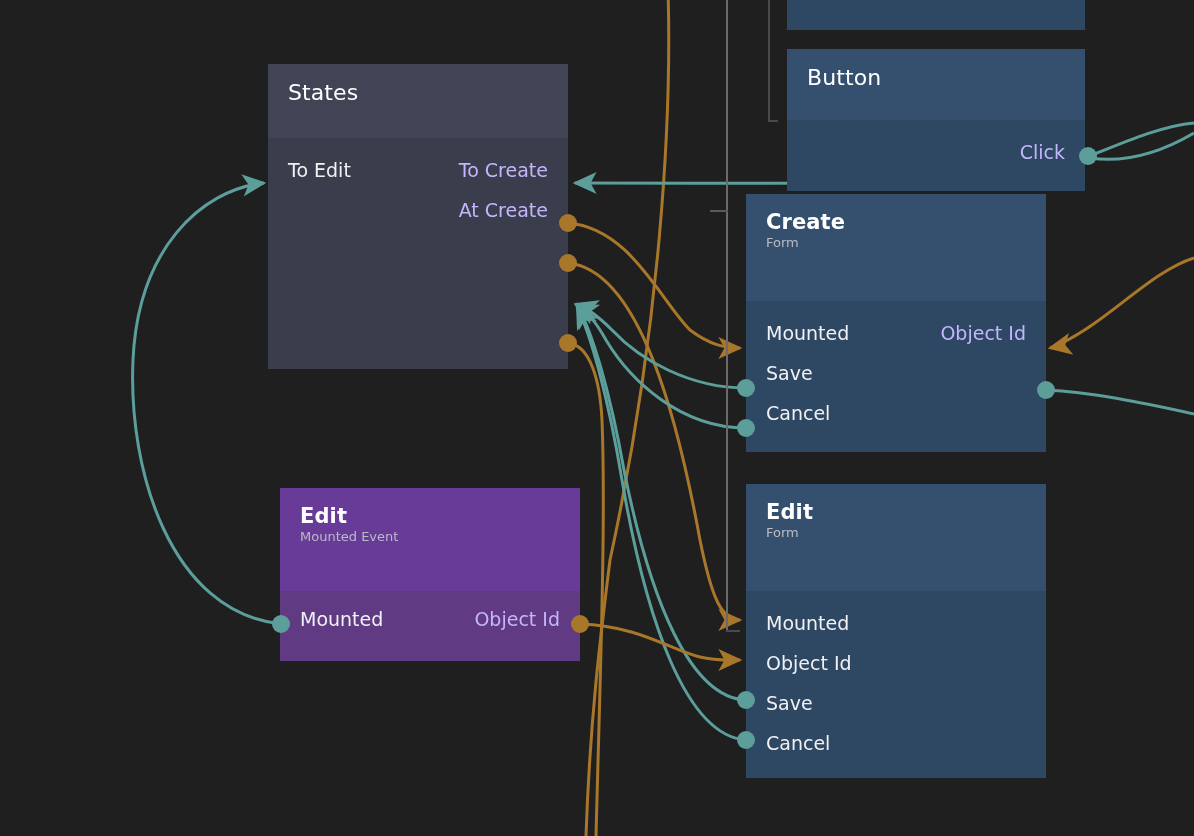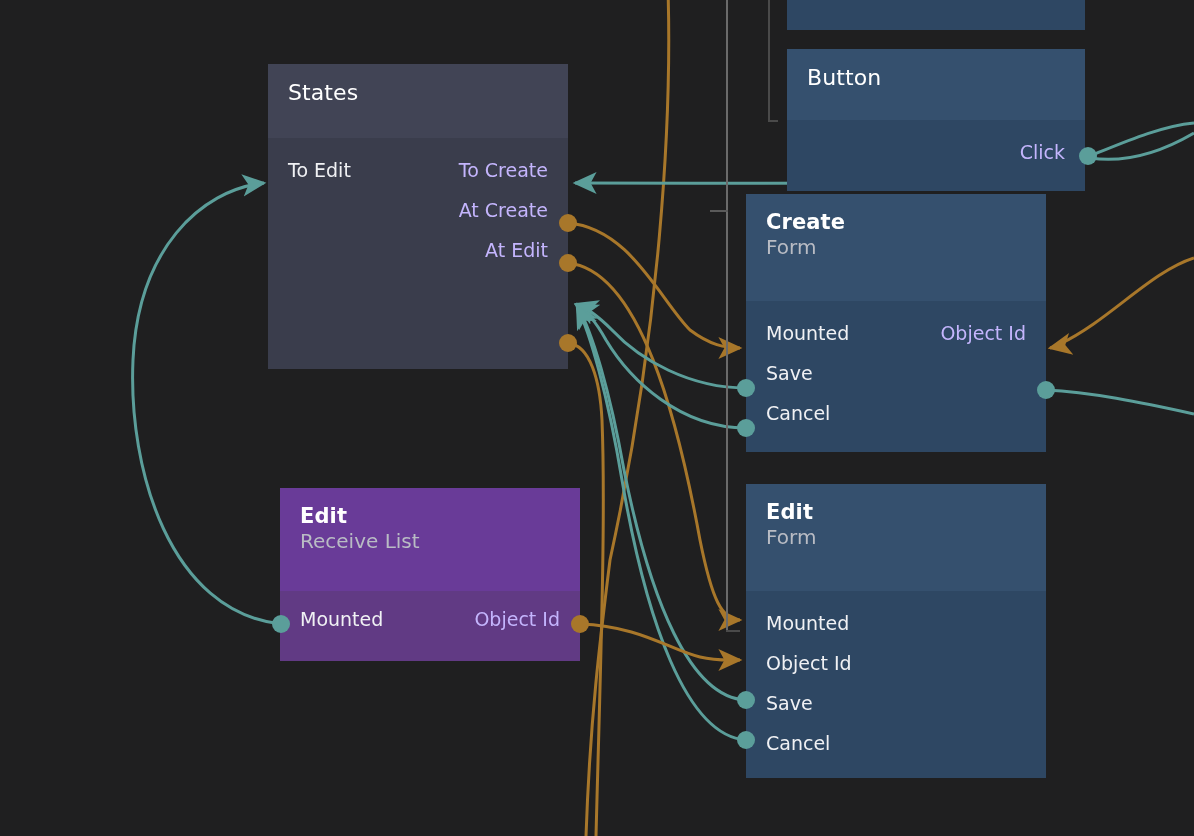--- a/index.html
+++ b/index.html
@@ -51,21 +51,21 @@
     font-weight: bold;
     color: #ffffff;
     line-height: 1.18;
     letter-spacing: 0.1px;
   }
   .node-title.plain {
     font-weight: normal;
     font-size: 22px;
   }
   .node-subtitle {
-    font-size: 20px;
+    font-size: 13px;
     color: #b9bcc4;
     line-height: 1.22;
     font-weight: normal;
   }
   .node-body {
     box-sizing: border-box;
     padding: 12px 0 16px 0;
     position: relative;
   }
   .port-row {
@@ -169,23 +169,20 @@
       <div class="node-title plain">States</div>
     </div>
     <div class="node-body" style="height:231px;">
       <div class="port-row">
         <span class="port-label-in">To Edit</span>
         <span class="port-label-out">To Create</span>
       </div>
       <div class="port-row">
         <span class="port-label-out">At Create</span>
       </div>
-      <div class="port-row">
-        <span class="port-label-out">At Edit</span>
-      </div>
     </div>
   </div>
 
   <div class="node node-blue" style="left:787px; top:49px; width:298px;">
     <div class="node-header" style="height:71px;">
       <div class="node-title plain">Button</div>
     </div>
     <div class="node-body" style="height:71px; padding-top:12px;">
       <div class="port-row">
         <span class="port-label-out">Click</span>
@@ -208,21 +205,21 @@
       </div>
       <div class="port-row">
         <span class="port-label-in">Cancel</span>
       </div>
     </div>
   </div>
 
   <div class="node node-purple" style="left:280px; top:488px; width:300px;">
     <div class="node-header" style="height:103px;">
       <div class="node-title">Edit</div>
-      <div class="node-subtitle">Receive List</div>
+      <div class="node-subtitle">Mounted Event</div>
     </div>
     <div class="node-body" style="height:70px; padding-top:8px;">
       <div class="port-row">
         <span class="port-label-in">Mounted</span>
         <span class="port-label-out">Object Id</span>
       </div>
     </div>
   </div>
 
   <div class="node node-blue" style="left:746px; top:484px; width:300px;">

